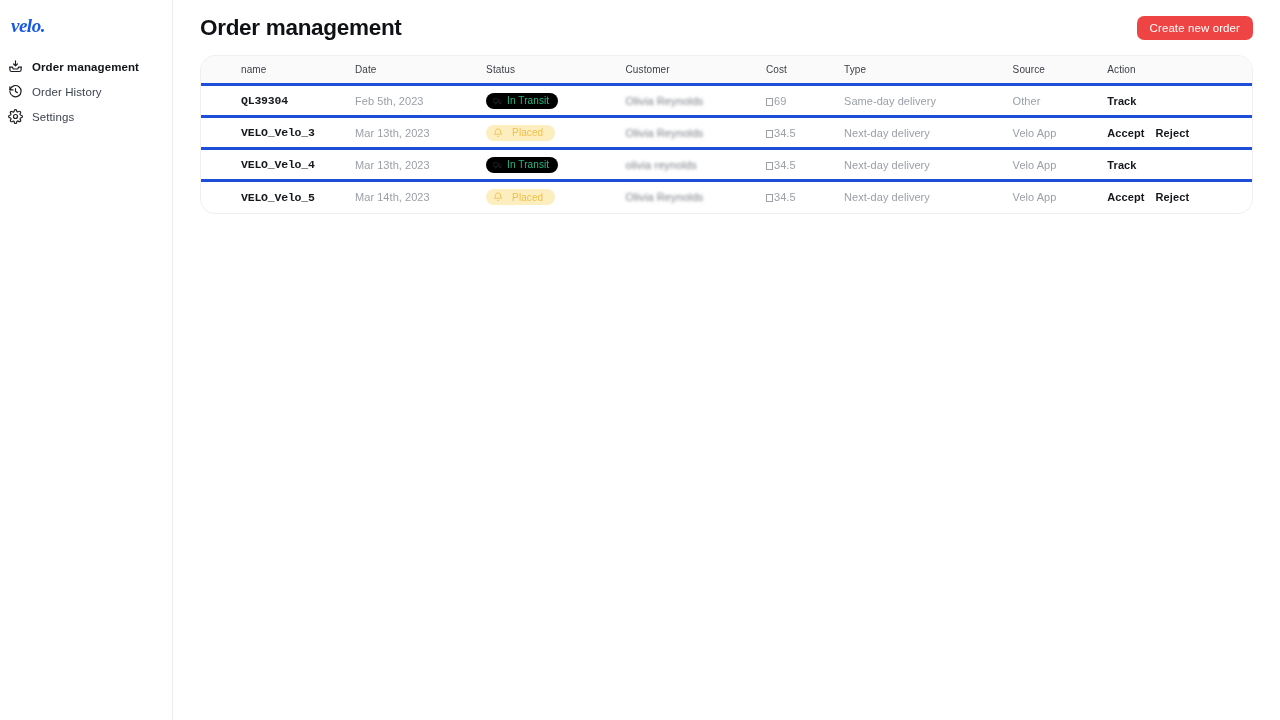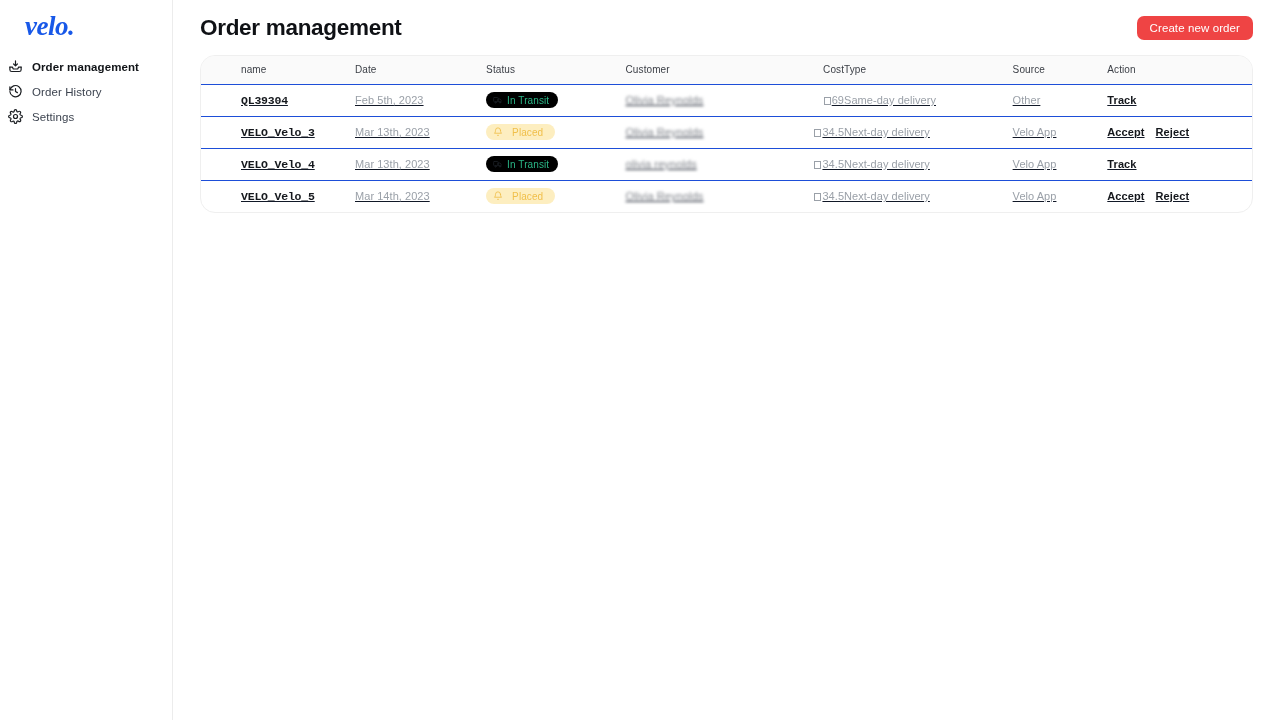--- a/index.html
+++ b/index.html
@@ -17,24 +17,24 @@
     width: 173px; height: 720px;
     background: #ffffff;
     border-right: 1px solid #ececec;
     flex: 0 0 173px;
     padding: 11px 0 0 0;
   }
   .logo {
     font-family: "Liberation Serif", serif;
     font-style: italic;
     font-weight: 700;
-    font-size: 27px;
+    font-size: 19px;
     color: #1858e8;
     letter-spacing: -0.5px;
-    padding: 0 0 0 25px;
+    padding: 0 0 0 11px;
     line-height: 30px;
   }
   .nav { margin-top: 13px; }
   .nav-item {
     display: flex; align-items: center;
     gap: 9px;
     height: 25px;
     padding: 0 0 0 8px;
     cursor: pointer;
   }
@@ -113,35 +113,35 @@
   thead tr { background: #fafafa; }
   thead th {
     text-align: left;
     font-size: 10px;
     font-weight: 400;
     color: #3b3f46;
     padding: 8px 0 8px 0;
     height: 28px;
     letter-spacing: 0.1px;
   }
-  tbody tr { border-top: 1px solid #1d4ed8; height: 32px; text-decoration: underline; }
+  tbody tr { border-top: 3px solid #1d4ed8; height: 32px; }
   tbody td {
     font-size: 11px;
     color: #8b9099;
     padding: 0;
     height: 32px;
     vertical-align: middle;
     letter-spacing: 0.05px;
   }
   
   .c-name   { width: 148px; padding-left: 40px !important; }
   .c-date   { width: 126px; }
   .c-status { width: 134px; }
   .c-cust   { width: 135px; }
-  .c-cost   { width: 75px; text-align: right; }
+  .c-cost   { width: 75px; }
   .c-type   { width: 162px; }
   .c-source { width: 91px; }
   .c-action { width: 139px; }
 
   td.c-name {
     font-family: "Liberation Mono", monospace;
     font-size: 11.5px;
     color: #15181d;
     font-weight: 700;
     letter-spacing: -0.2px;

